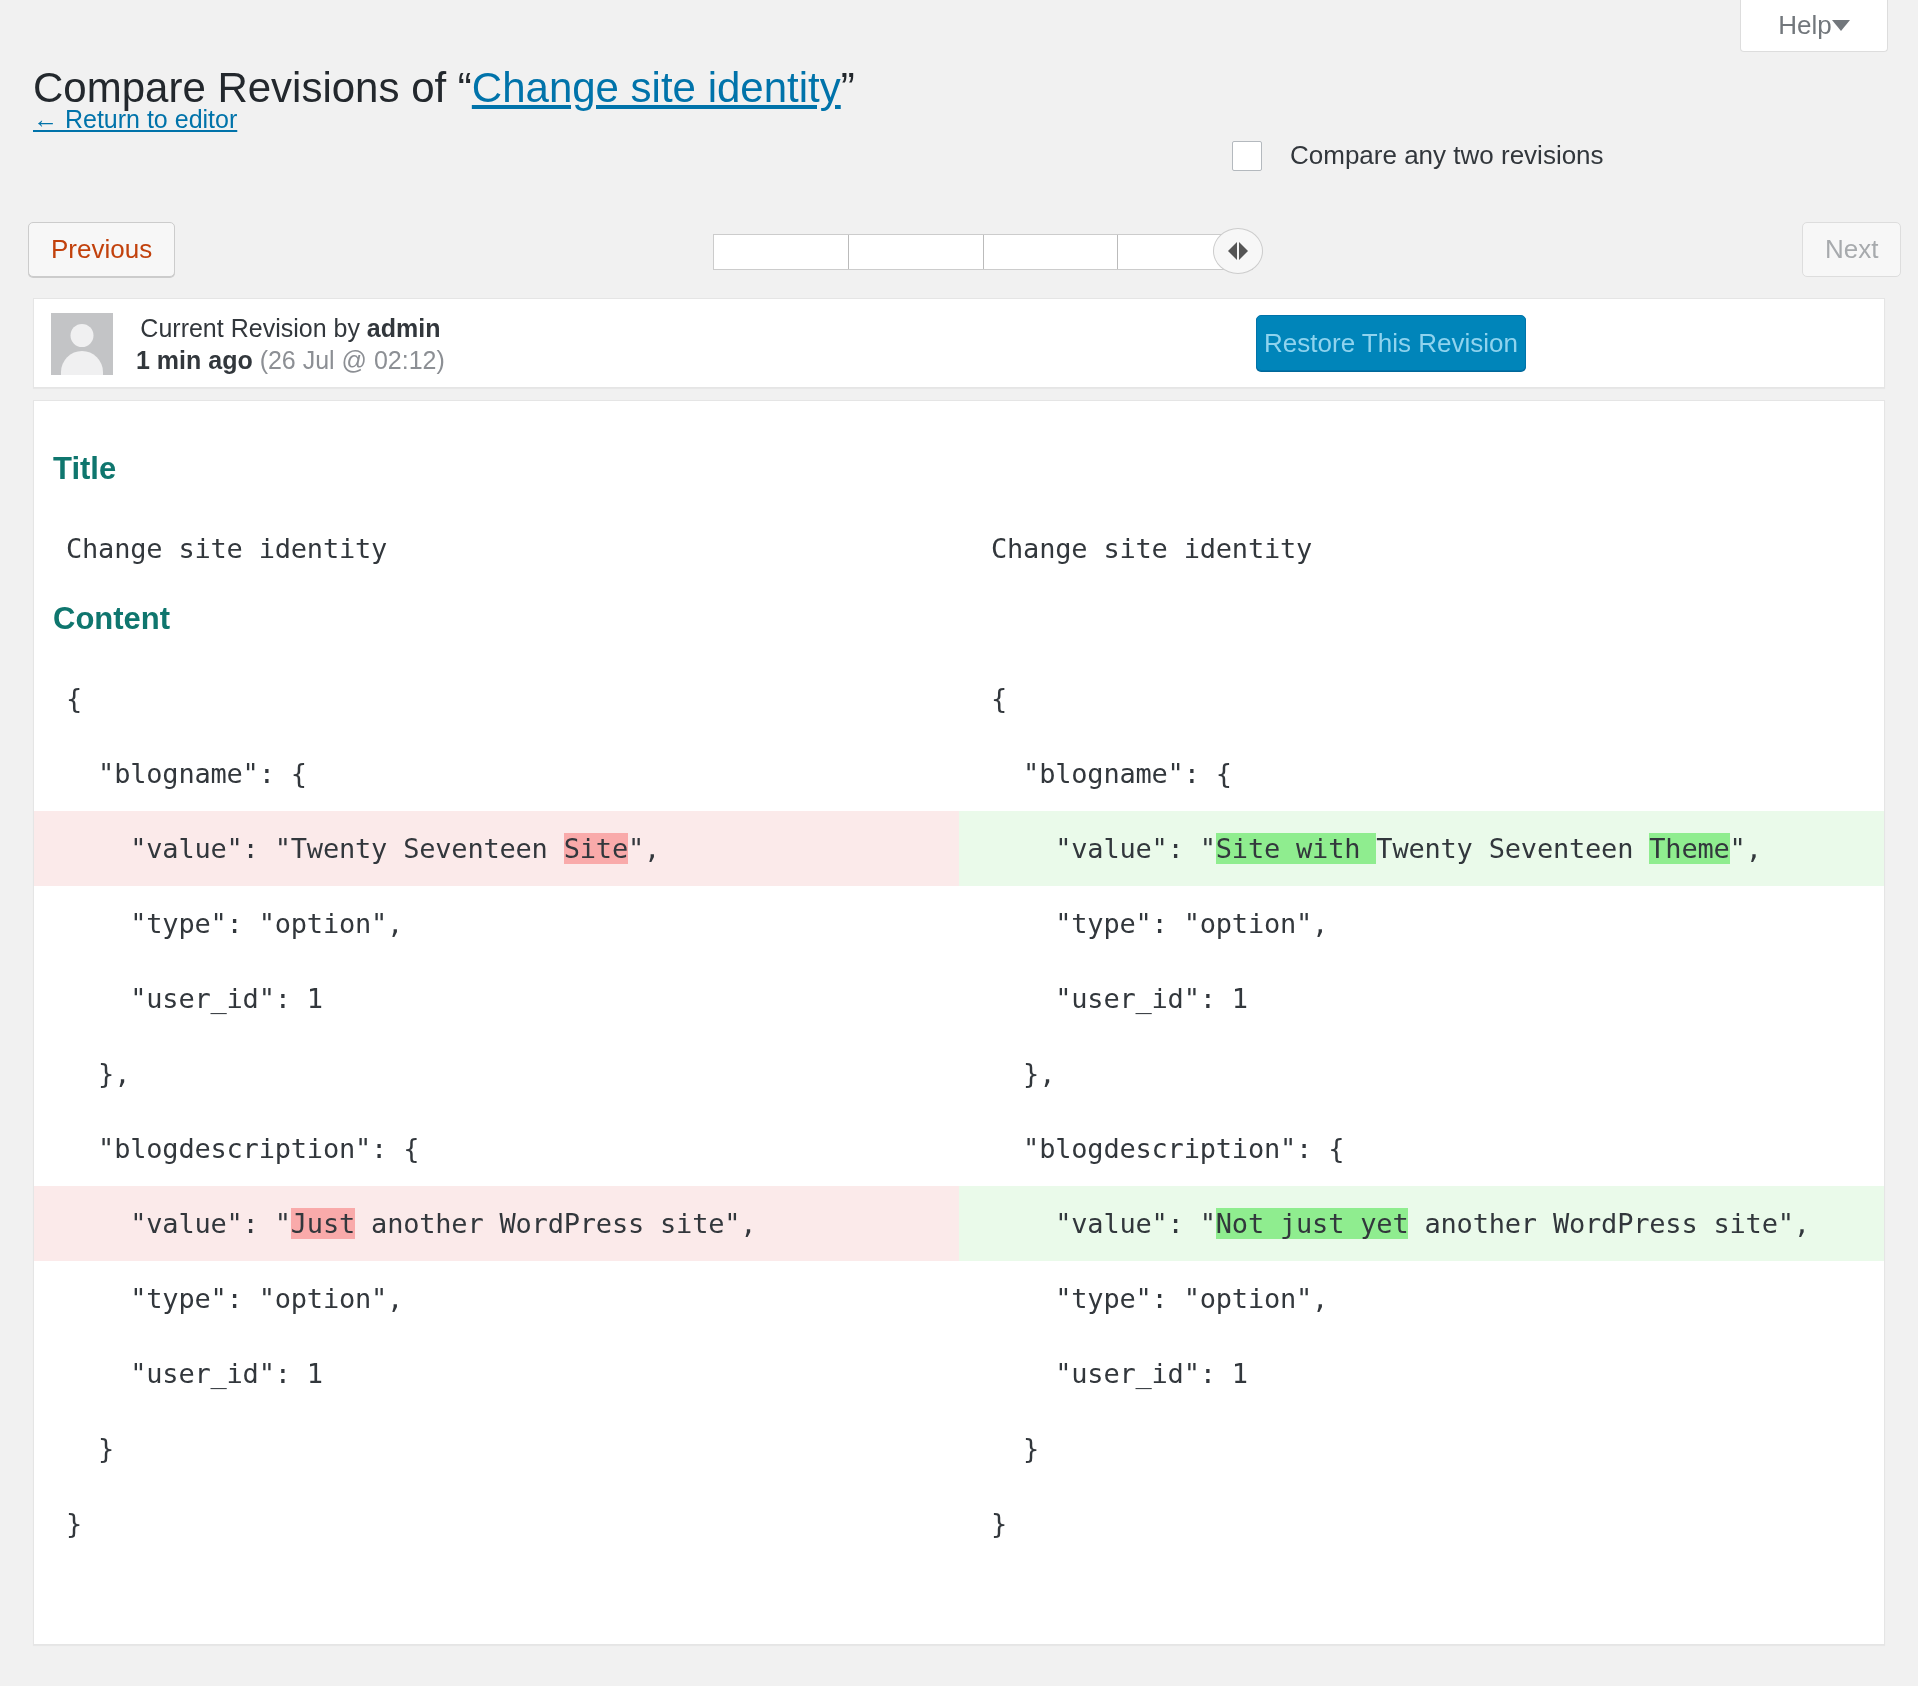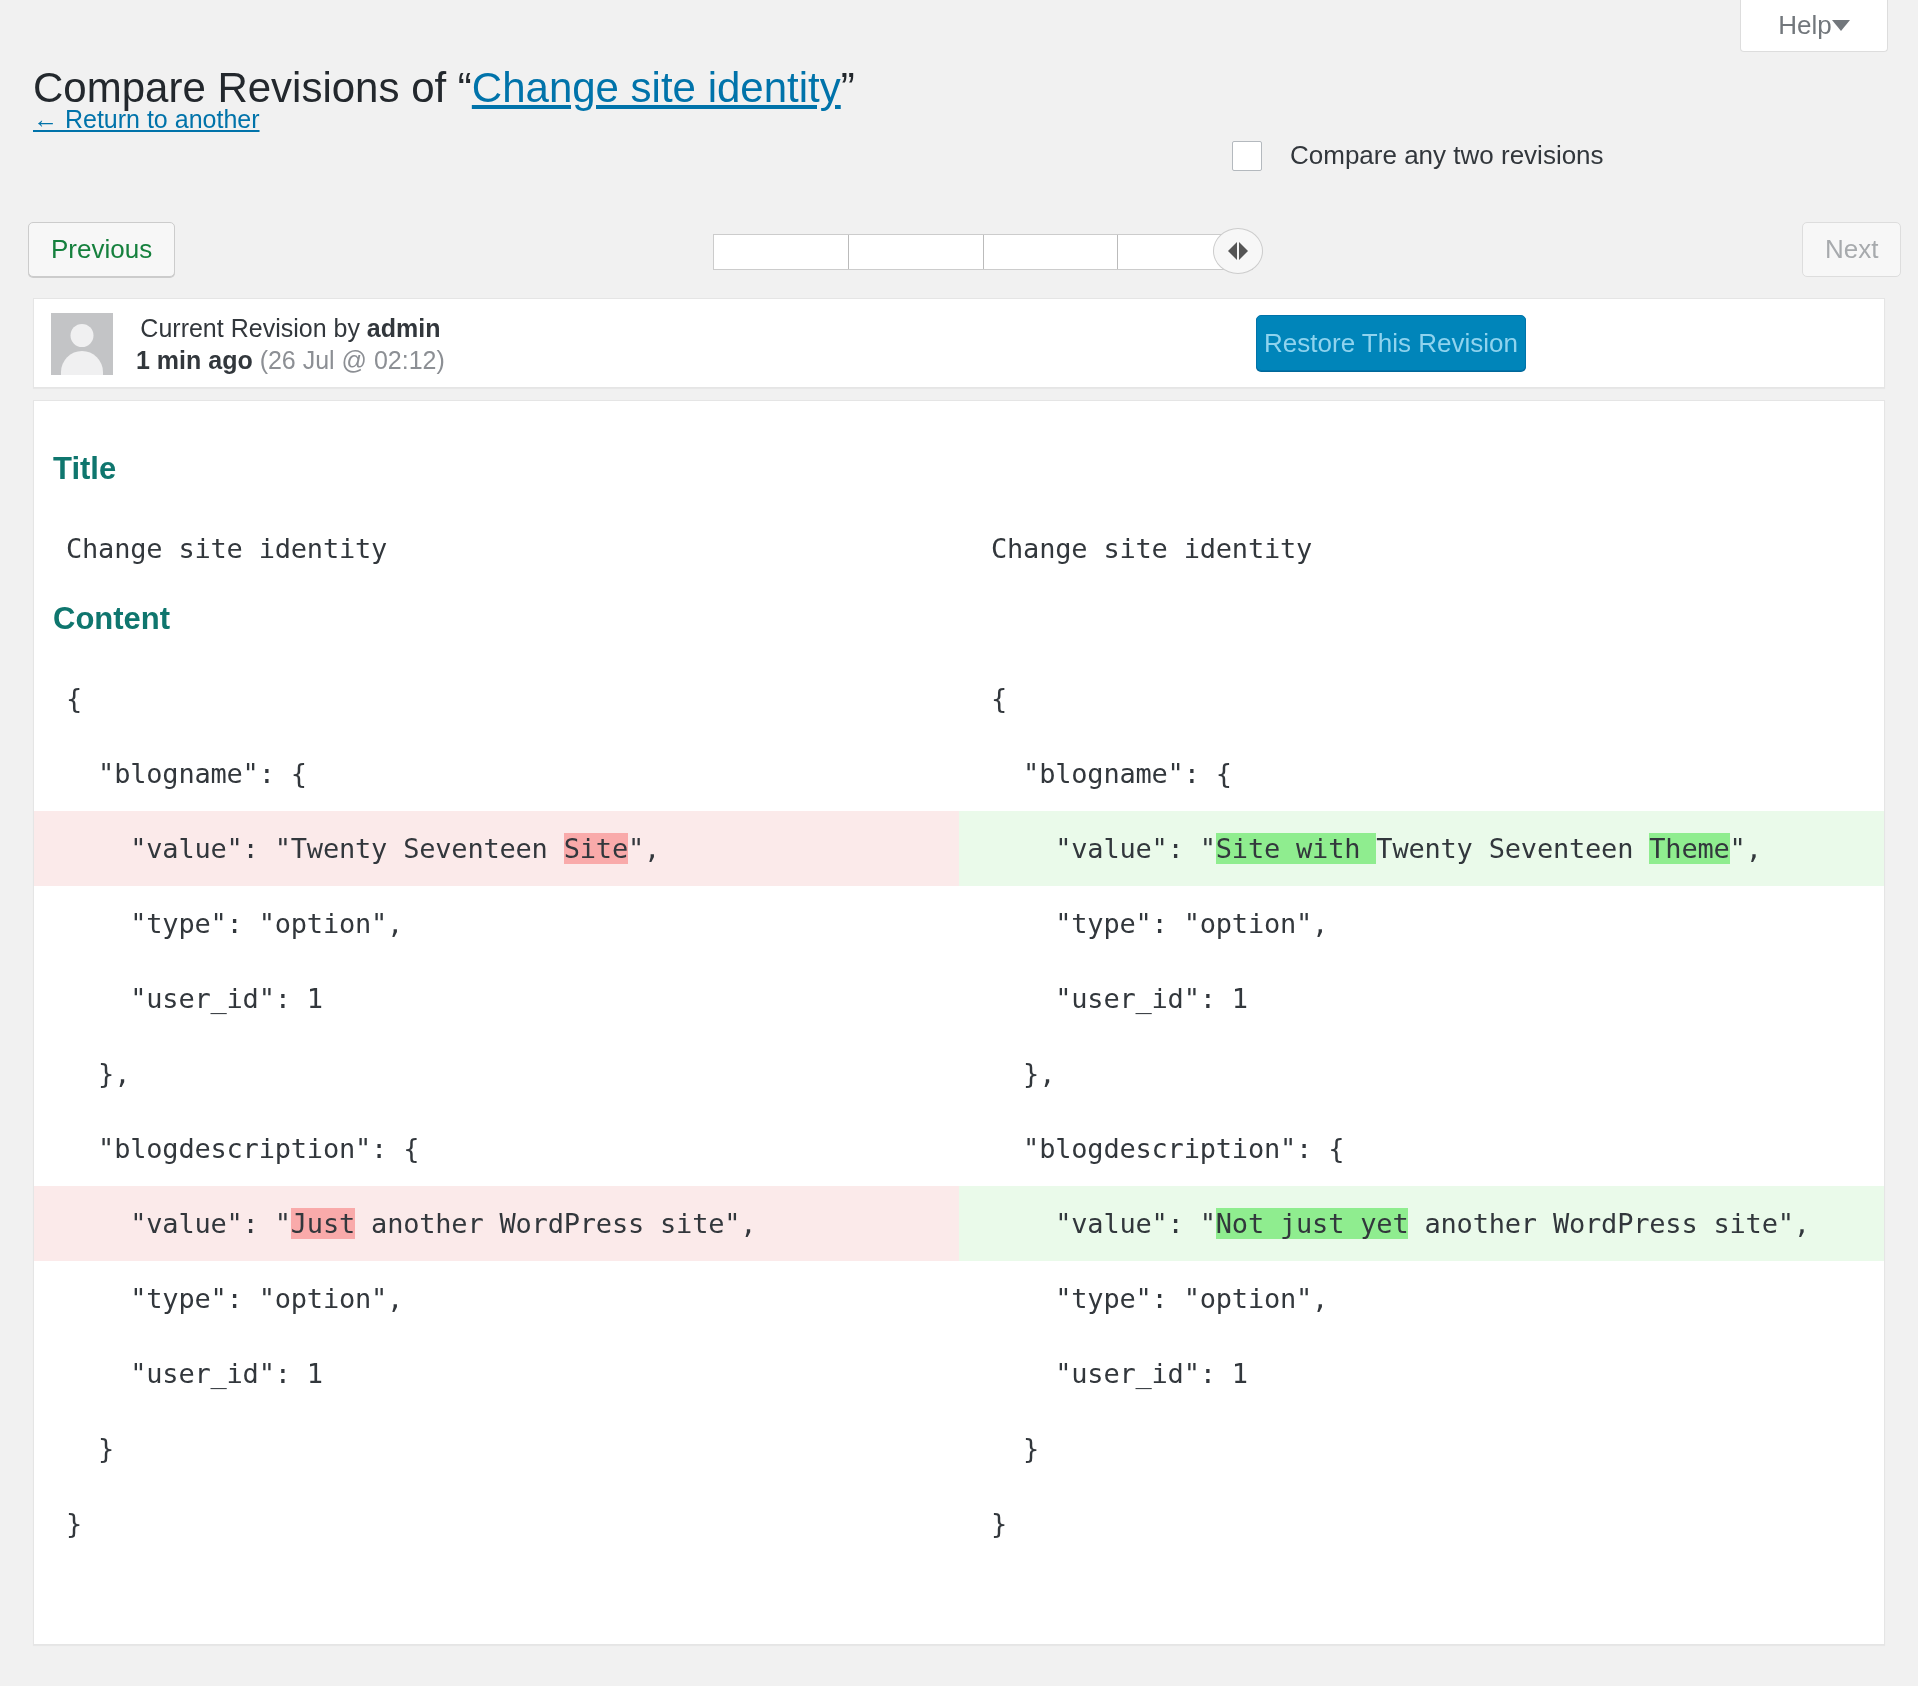--- a/index.html
+++ b/index.html
@@ -58,21 +58,21 @@
     flex: 0 0 auto;
   }
 
   
   .btn {
     position: absolute;
     background: #f7f7f7;
     border: 1px solid #ccc;
     border-radius: 5px;
     font-size: 26px;
-    color: #15803d;
+    color: #c2410c;
     padding: 0 22px;
     height: 55px;
     line-height: 51px;
     cursor: pointer;
     box-shadow: 0 1px 0 #ccc;
   }
   .btn-prev { top: 222px; left: 28px; }
   .btn-next { top: 222px; left: 1785px; color: #a7aaad; border-color: #ddd; box-shadow: none; cursor: default; margin-left: 17px; }
 
   .slider {
@@ -206,21 +206,21 @@
 
 <div id="app">
 
   <div class="help-btn">
     <span>Help</span>
     <span class="caret"></span>
   </div>
 
   <h1 class="page-title"><span>Compare Revisions of “</span><a href="#">Change site identity</a><span>”</span></h1>
 
-  <a class="return-link" href="#">← Return to another</a>
+  <a class="return-link" href="#">← Return to editor</a>
 
   <div class="compare-wrap">
     <span class="cb"></span>
     <span>Compare any two revisions</span>
   </div>
 
   <button class="btn btn-prev">Previous</button>
   <button class="btn btn-next">Next</button>
 
   <div class="slider">

